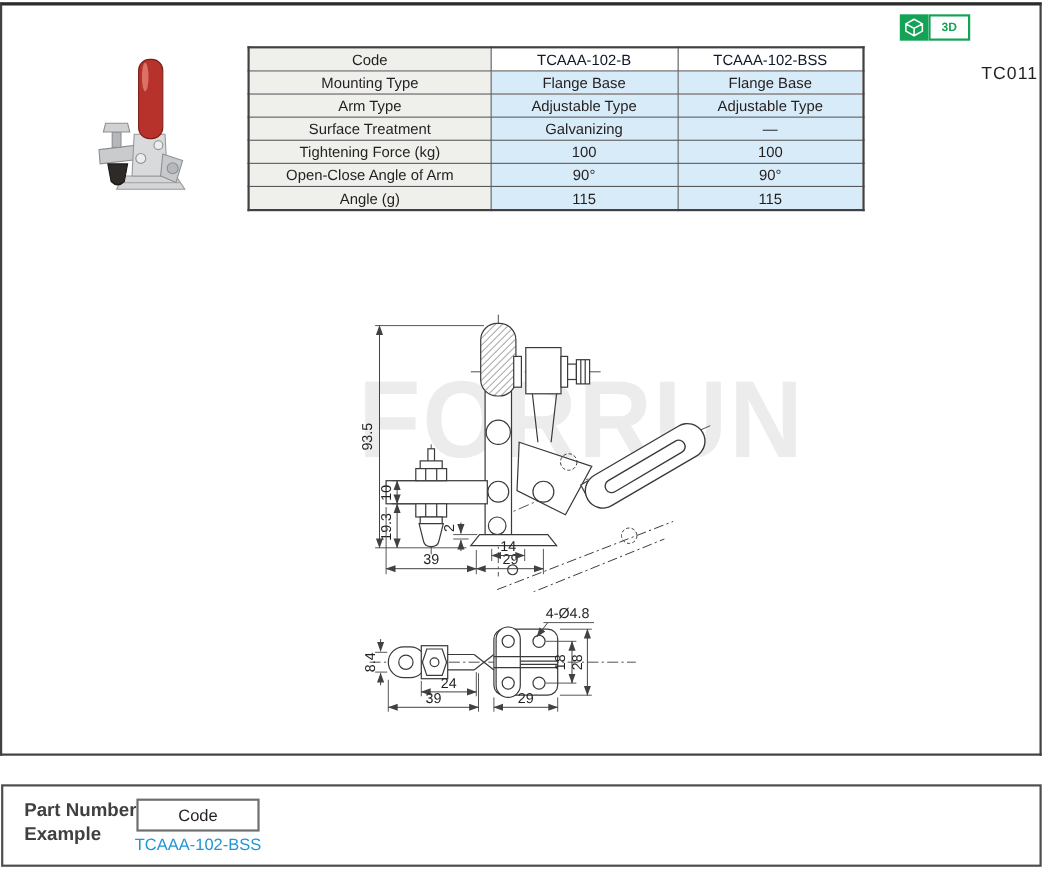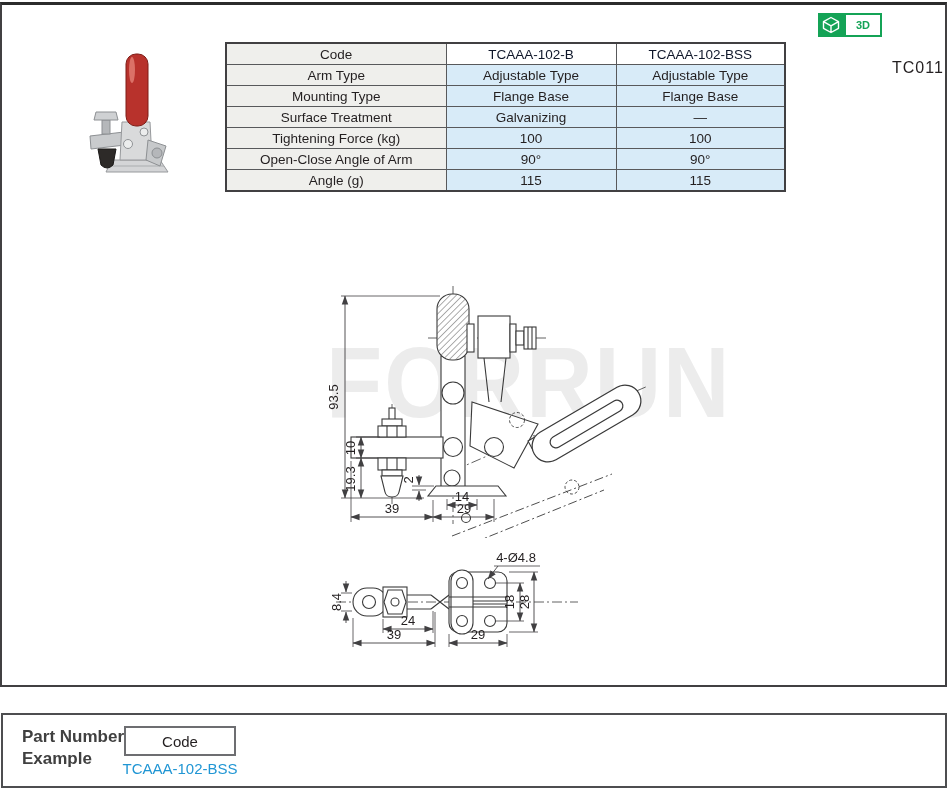--- a/index.html
+++ b/index.html
@@ -86,28 +86,28 @@
         <col style="width:170px">
         <col style="width:169px">
       </colgroup>
     <tbody>
         <tr class="code-row">
       <td class="lbl">Code</td>
       <td class="val blue">TCAAA-102-B</td>
       <td class="val blue">TCAAA-102-BSS</td>
     </tr>
     <tr>
+      <td class="lbl">Mounting Type</td>
+      <td class="val">Flange Base</td>
+      <td class="val">Flange Base</td>
+    </tr>
+    <tr>
       <td class="lbl">Arm Type</td>
       <td class="val">Adjustable Type</td>
       <td class="val">Adjustable Type</td>
-    </tr>
-    <tr>
-      <td class="lbl">Mounting Type</td>
-      <td class="val">Flange Base</td>
-      <td class="val">Flange Base</td>
     </tr>
     <tr>
       <td class="lbl">Surface Treatment</td>
       <td class="val">Galvanizing</td>
       <td class="val">—</td>
     </tr>
     <tr>
       <td class="lbl">Tightening Force (kg)</td>
       <td class="val">100</td>
       <td class="val">100</td>

